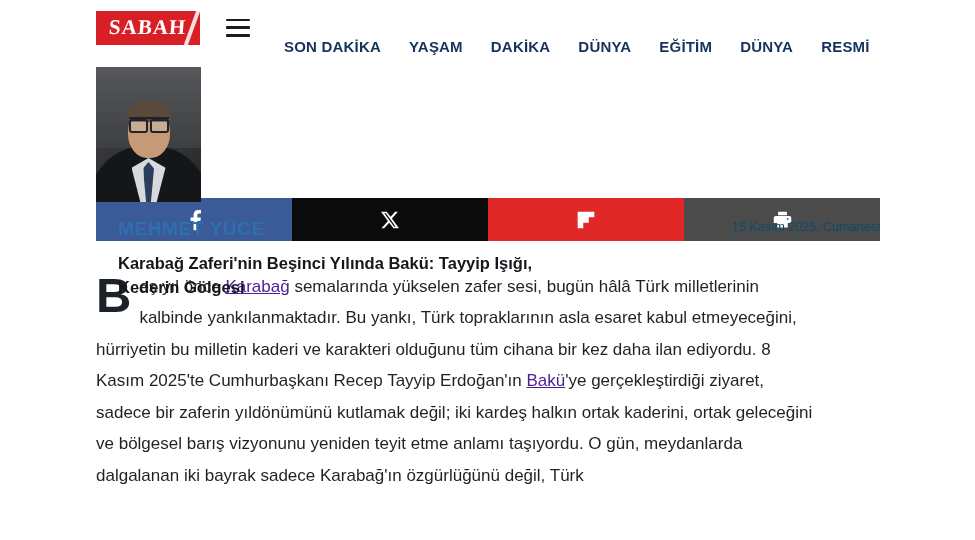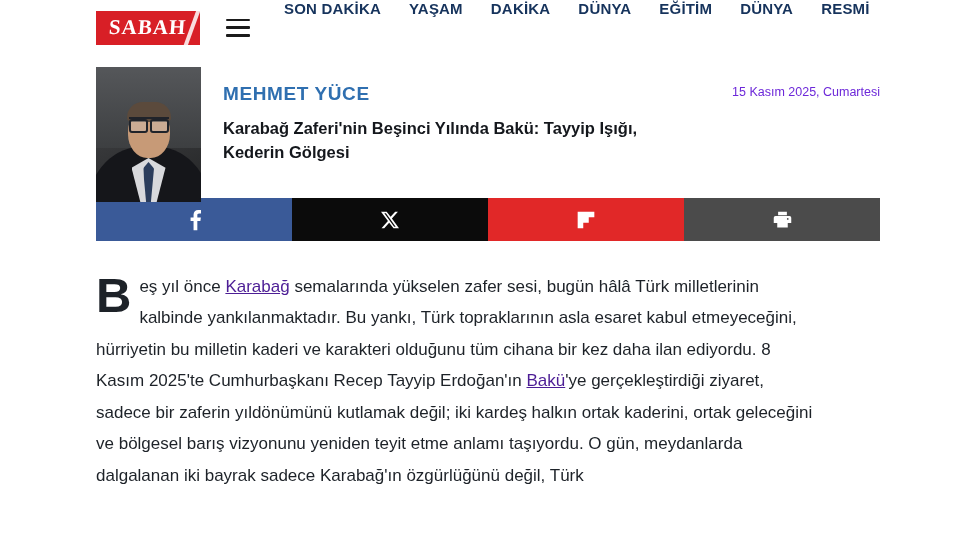--- a/index.html
+++ b/index.html
@@ -70,21 +70,21 @@
   }
   .hamburger span {
     display: block;
     height: 2.6px;
     width: 100%;
     background: #1b1b1b;
     border-radius: 1px;
   }
   .nav-items {
     display: flex;
-    align-items: flex-start;
+    align-items: flex-end;
     margin-left: 20px;
     height: 100%;
   }
   .nav-item {
     color: #16335c;
     font-weight: bold;
     font-size: 15px;
     letter-spacing: .2px;
     padding: 0 14px;
     white-space: nowrap;
@@ -99,20 +99,21 @@
     left: 96px;
     width: 784px;
     height: 485px;
     background: #ffffff;
   }
   .author-block {
     display: flex;
     padding-top: 12px;
     height: 135px;
     box-sizing: border-box;
+    flex-direction: column;
   }
   .author-photo {
     width: 105px;
     height: 135px;
     background: linear-gradient(170deg, #3a3b3d 0%, #2a2b2d 45%, #1c1d1f 100%);
     position: relative;
     overflow: hidden;
     flex: none;
   }
   
@@ -195,21 +196,21 @@
     font-size: 16.5px;
     font-weight: bold;
     line-height: 1.45;
     margin-top: 12px;
     max-width: 420px;
   }
   .article-date {
     position: absolute;
     top: 18px;
     right: 0;
-    color: #6d28d9;
+    color: #0c4a6e;
     font-size: 12.5px;
     white-space: nowrap;
   }
 
   
   .share-bar {
     display: flex;
     width: 784px;
     height: 43px;
     margin-top: 8px;

